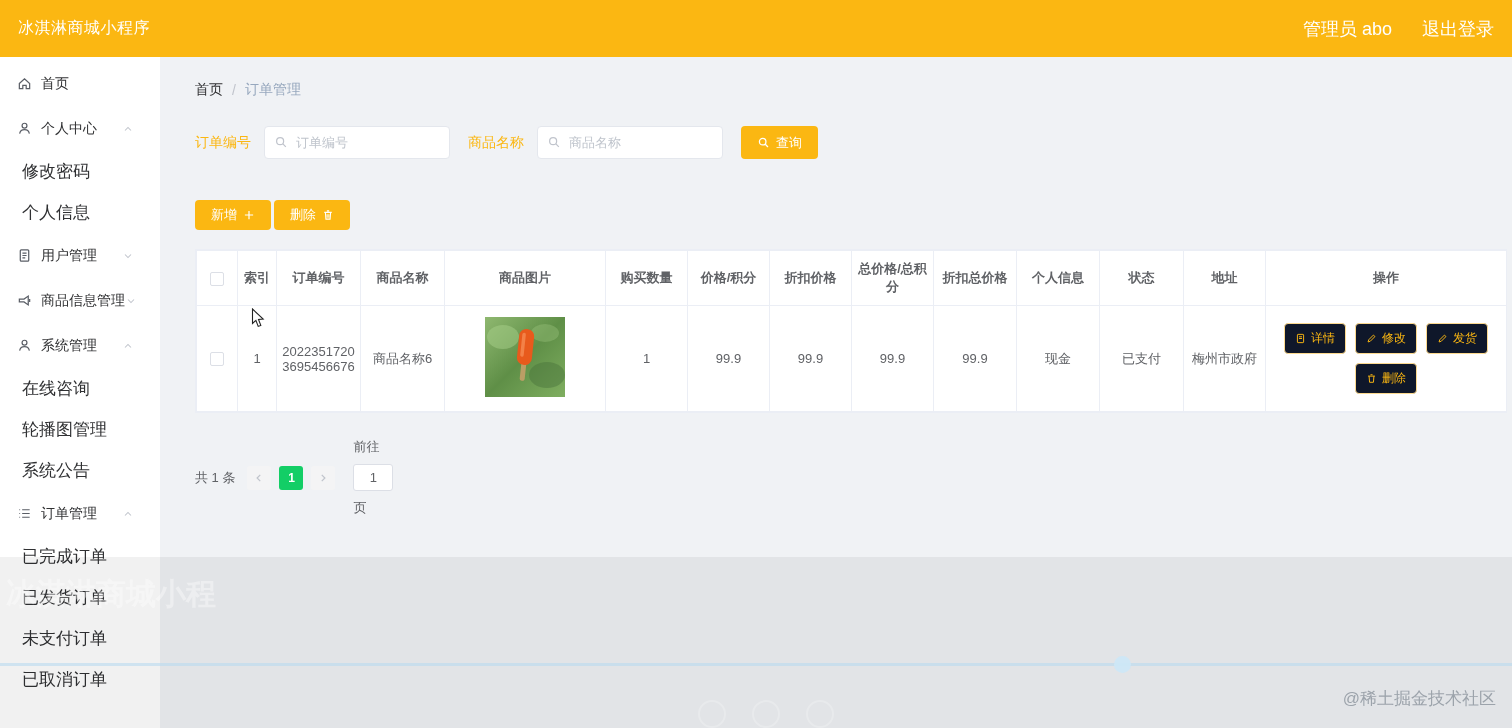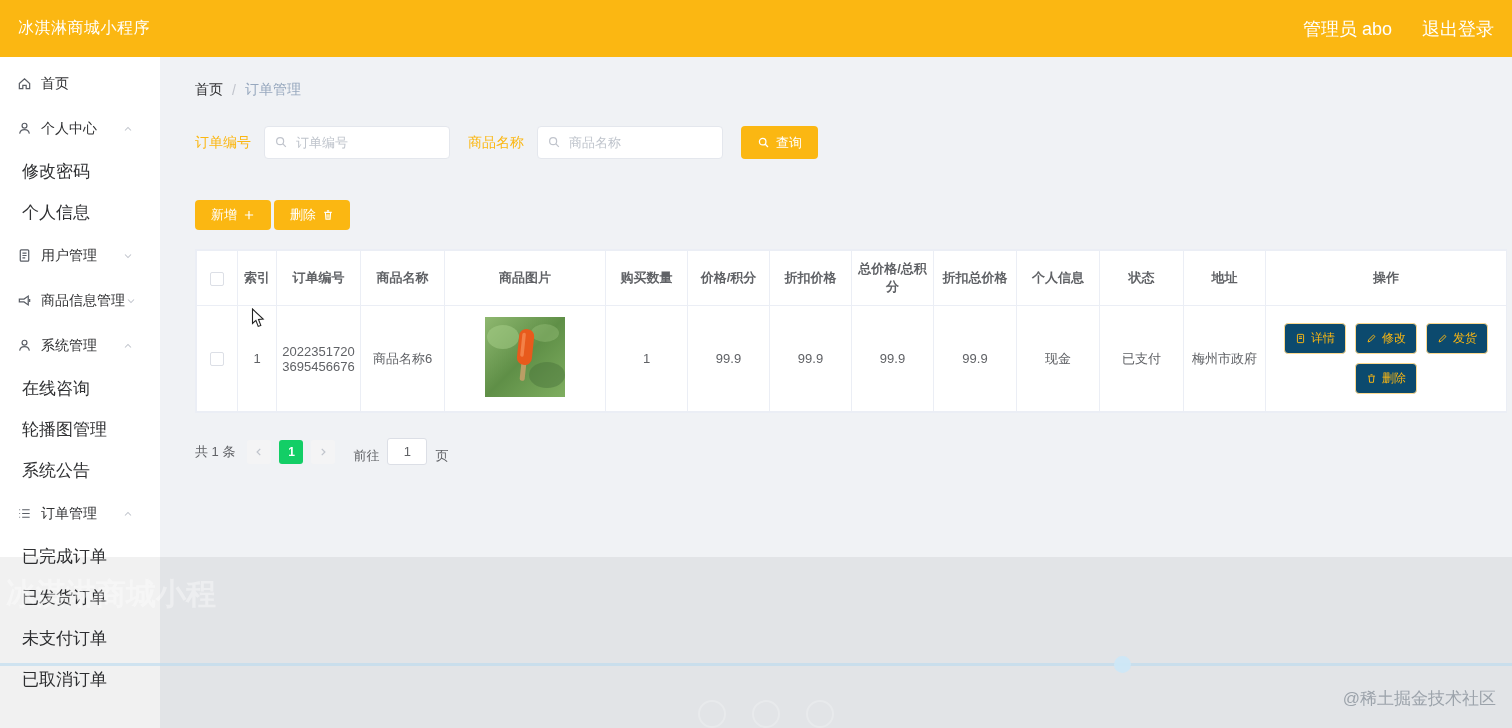--- a/index.html
+++ b/index.html
@@ -69,34 +69,34 @@
   th,td{ border:1px solid var(--border); text-align:center; vertical-align:middle; }
   th{ height:55px; font-size:13px; color:#606266; font-weight:bold; background:#fff; padding:0 4px; }
   td{ height:106px; font-size:13px; color:#606266; padding:4px; word-break:break-all; }
   .checkbox{
     display:inline-block; width:14px; height:14px; border:1px solid #dcdfe6;
     border-radius:2px; background:#fff; cursor:pointer; vertical-align:middle;
   }
   .prod-img{ display:inline-block; width:80px; height:80px; }
   .actions{ display:flex; flex-wrap:wrap; justify-content:center; gap:9px; padding:0 8px; }
   .a-btn{
-    background:#0c4a6e; border:1px solid #fcd98f; color:var(--accent);
+    background:#0f172a; border:1px solid #fcd98f; color:var(--accent);
     border-radius:4px; font-size:12px; height:31px; padding:0 10px;
     display:inline-flex; align-items:center; gap:5px; cursor:pointer; white-space:nowrap;
   }
   
   .pager{ margin-top:25px; display:flex; align-items:center; font-size:13px; color:#606266; }
   .pg-total{ margin-right:12px; }
   .pg-btn{
     width:24px; height:24px; border-radius:3px; background:#f4f4f5; color:#c0c4cc;
     display:inline-flex; align-items:center; justify-content:center; cursor:pointer;
     margin-right:8px; font-size:12px;
   }
   .pg-cur{ background:var(--green); color:#fff; font-weight:bold; }
-  .pg-goto{ margin-left:10px; display:flex; align-items:flex-end; gap:8px; }
+  .pg-goto{ margin-left:10px; display:flex; align-items:flex-start; gap:8px;flex-direction:column; }
   .pg-input{
     width:40px; height:27px; border:1px solid #dcdfe6; border-radius:3px;
     text-align:center; font-size:13px; color:#606266; outline:none;
   }
   
   .dim{ position:absolute; left:0; right:0; top:557px; bottom:0; background:rgba(0,0,0,.055); pointer-events:none; z-index:30; }
   .ghost-title{
     position:absolute; left:6px; top:574px; font-size:30px; font-weight:bold;
     color:rgba(255,255,255,.38); z-index:31; pointer-events:none; white-space:nowrap;
   }

